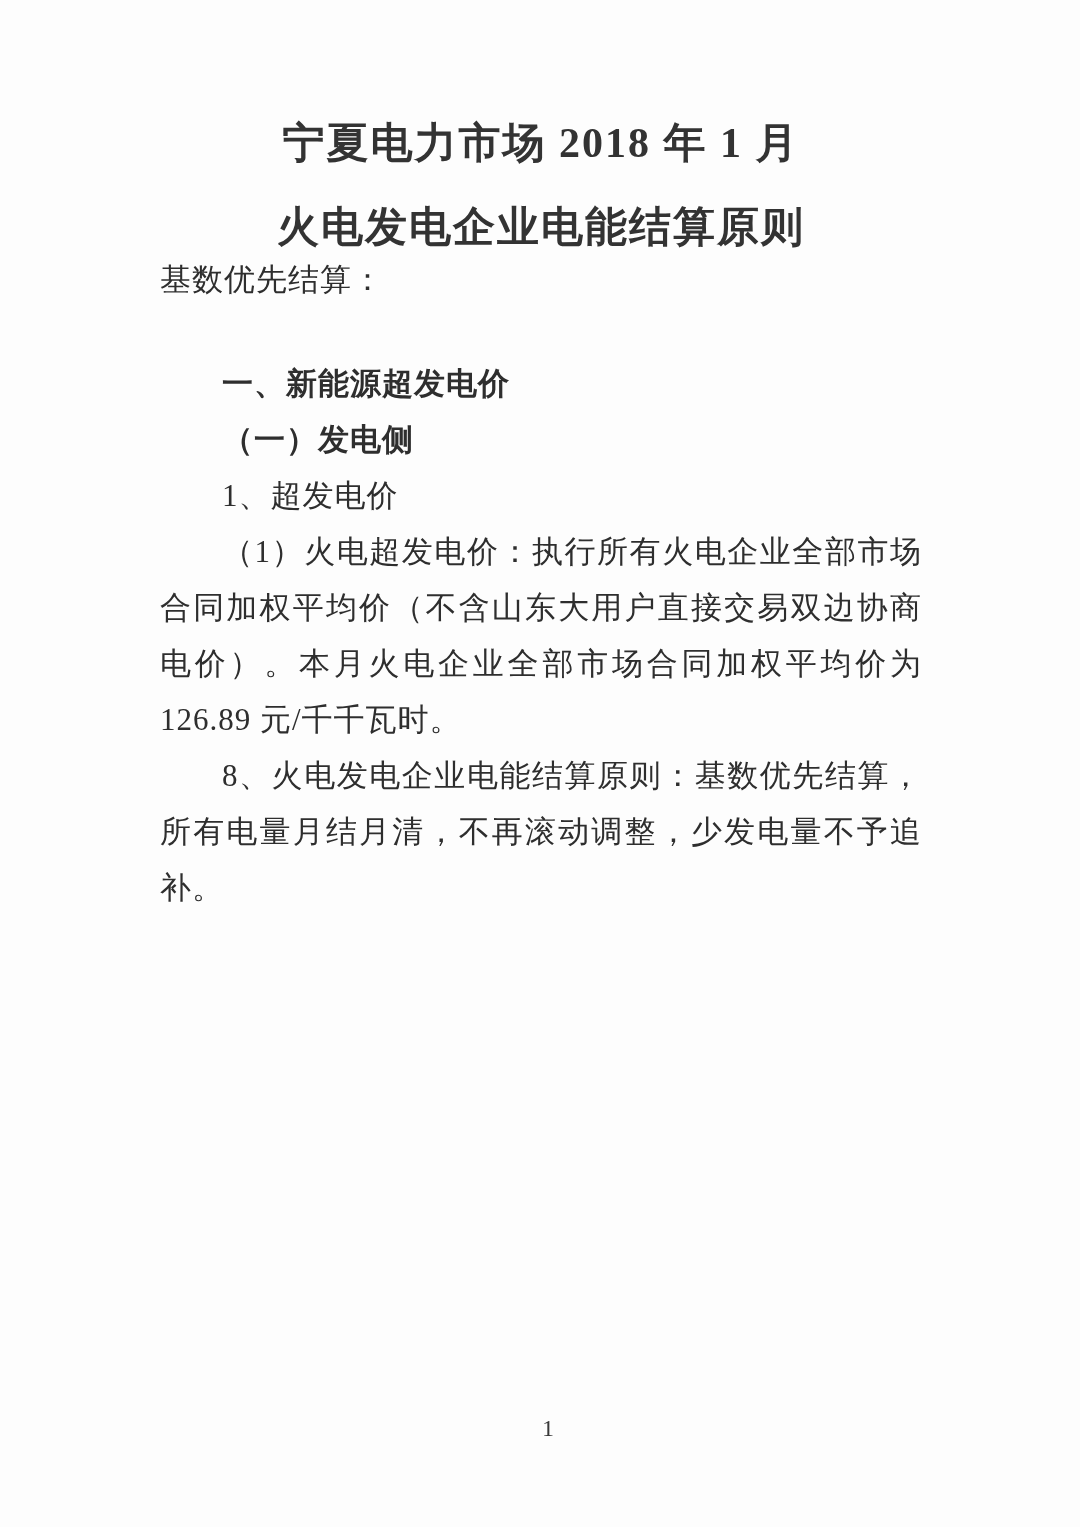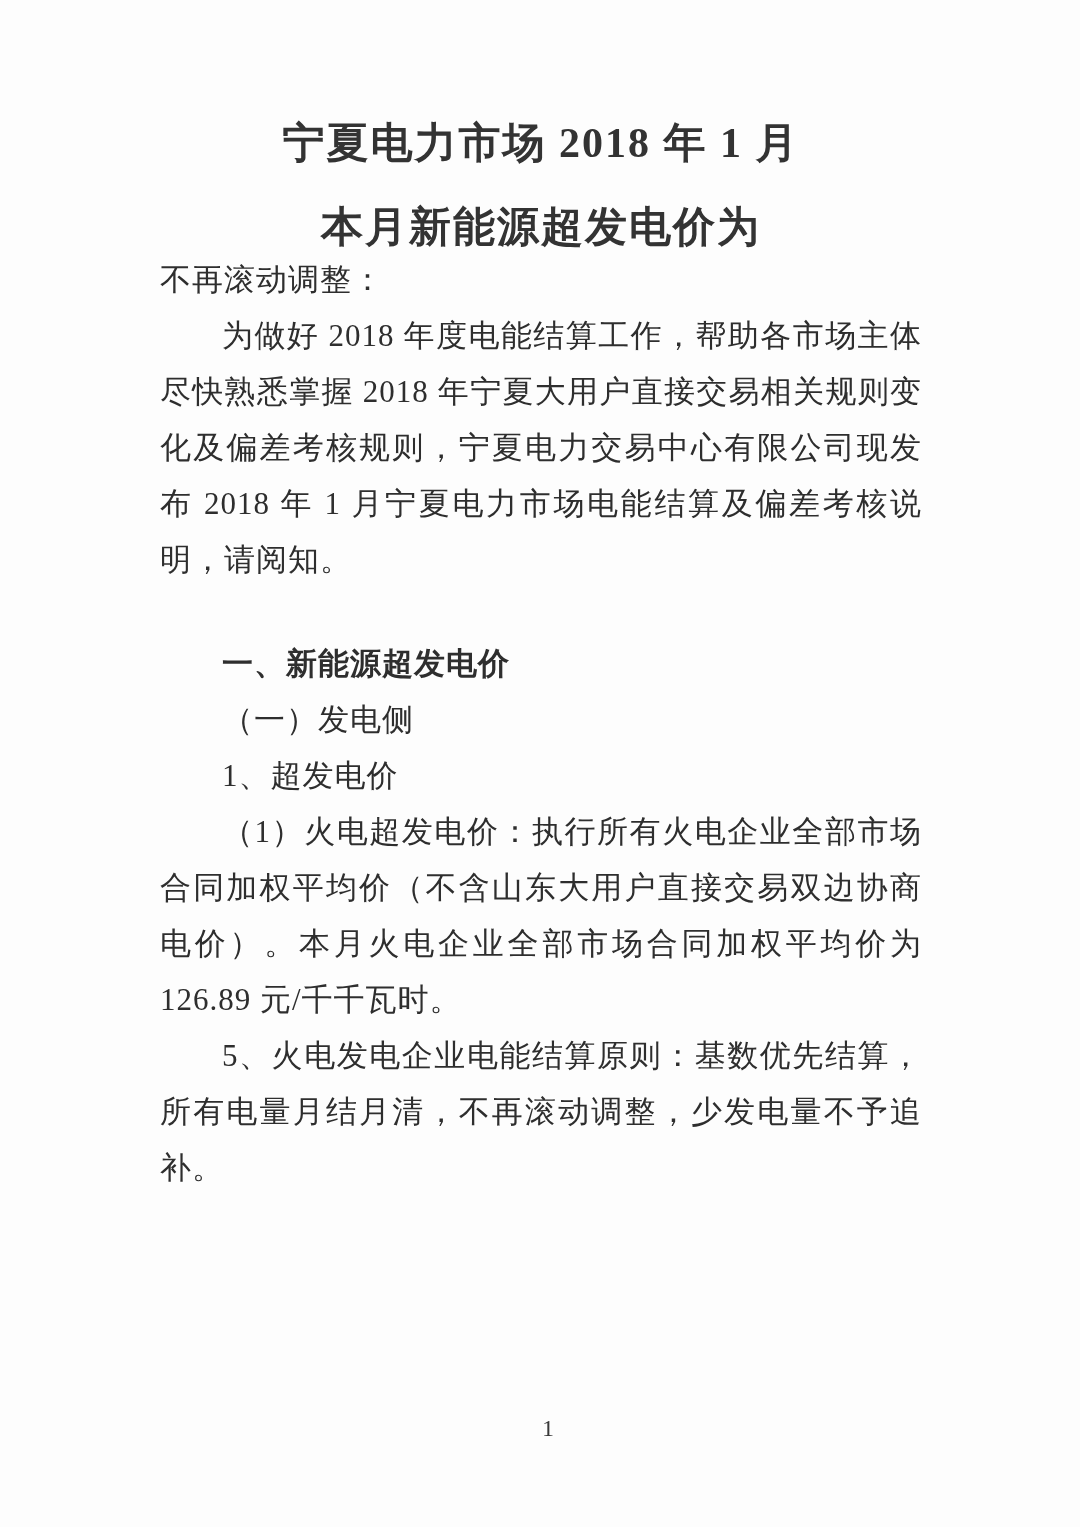--- a/index.html
+++ b/index.html
@@ -52,21 +52,21 @@
     text-indent: 2em;
     margin: 0;
   }
   .heading-l1 {
     font-weight: bold;
     text-indent: 2em;
     margin: 0;
     margin-top: 48px;
   }
   .heading-l2 {
-    font-weight: normal;
+    font-weight: bold;
     text-indent: 2em;
     margin: 0;
   }
   .heading-l3 {
     text-indent: 2em;
     margin: 0;
   }
   .page-footer {
     position: absolute;
     top: 1412px;
@@ -79,37 +79,36 @@
   }
 </style>
 </head>
 <body>
 
 <div class="page">
   <div class="doc">
 
     <div class="title-block">
       <div class="title-line">宁夏电力市场 2018 年 1 月</div>
-      <div class="title-line">本月新能源超发电价为</div>
+      <div class="title-line">火电发电企业电能结算原则</div>
     </div>
 
     <div class="body-text">
 
-      <p class="para salutation" style="text-indent:0;">不再滚动调整：</p>
+      <p class="para salutation" style="text-indent:0;">基数优先结算：</p>
 
-      <p class="para">为做好 2018 年度电能结算工作，帮助各市场主体尽快熟悉掌握 2018 年宁夏大用户直接交易相关规则变化及偏差考核规则，宁夏电力交易中心有限公司现发布 2018 年 1 月宁夏电力市场电能结算及偏差考核说明，请阅知。</p>
 
       <p class="heading-l1">一、新能源超发电价</p>
 
       <p class="heading-l2">（一）发电侧</p>
 
       <p class="heading-l3">1、超发电价</p>
 
       <p class="para">（1）火电超发电价：执行所有火电企业全部市场合同加权平均价（不含山东大用户直接交易双边协商电价）。本月火电企业全部市场合同加权平均价为 126.89 元/千千瓦时。</p>
 
 
-      <p class="para">5、火电发电企业电能结算原则：基数优先结算，所有电量月结月清，不再滚动调整，少发电量不予追补。</p>
+      <p class="para">8、火电发电企业电能结算原则：基数优先结算，所有电量月结月清，不再滚动调整，少发电量不予追补。</p>
 
     </div>
   </div>
 
   <div class="page-footer">1</div>
 </div>
 
 </body></html>

